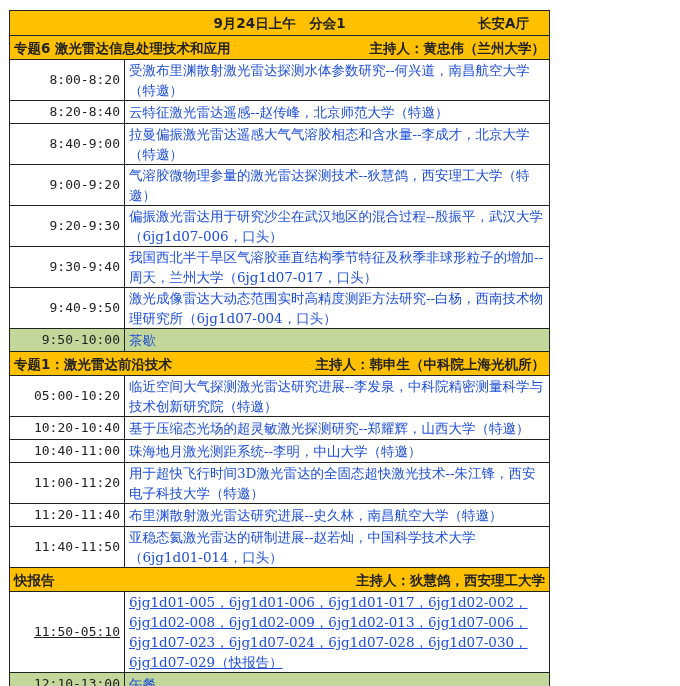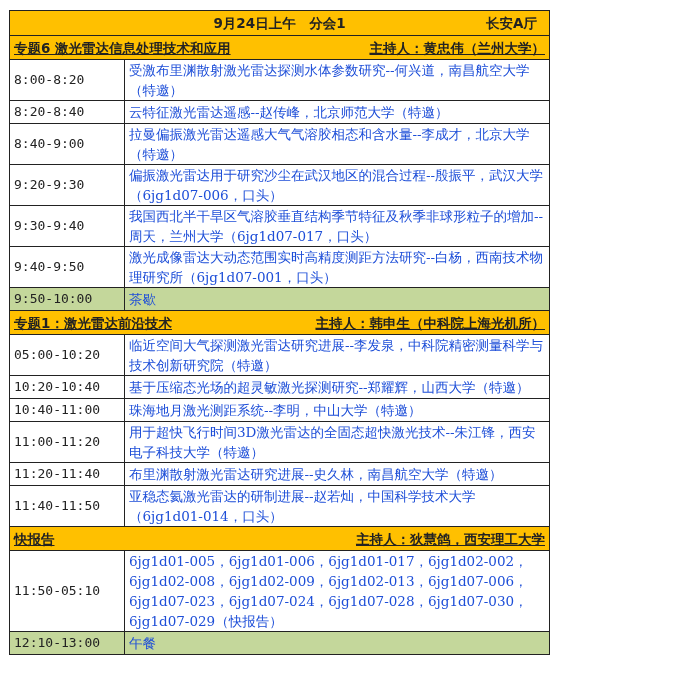--- a/index.html
+++ b/index.html
@@ -3,29 +3,29 @@
 <meta charset="utf-8">
 <style>
   html, body { margin: 0; padding: 0; background: #ffffff; }
   body { width: 680px; height: 686px; position: relative; font-family: "DejaVu Serif", "Liberation Serif", serif; color: #222; }
   table.sched {
     position: absolute; left: 9px; top: 10px;
     width: 541px; border-collapse: collapse; table-layout: fixed;
     font-size: 13.5px;
   }
   table.sched td { border: 1px solid #222; padding: 0 4px; vertical-align: middle; line-height: 20px; }
-  td.time { width: 106px; text-align: left; font-family: "DejaVu Sans Mono", "Liberation Mono", monospace; font-size: 13px; color: #222; }
+  td.time { width: 106px; text-align: right; font-family: "DejaVu Sans Mono", "Liberation Mono", monospace; font-size: 13px; color: #222; }
   td.content { color: #1d4ed8; }
   tr.day-header td { background: #FFC000; height: 24px; font-weight: bold; font-family: "DejaVu Sans", sans-serif; font-size: 13.5px; }
-  tr.day-header .day-room { position: absolute; right: 8px; }
+  tr.day-header .day-room { position: absolute; right: 16px; }
   tr.topic td { background: #FFC000; height: 23px; font-weight: bold; font-family: "DejaVu Sans", sans-serif; font-size: 13.5px; }
-  .topic-wrap { display: flex; justify-content: space-between; text-decoration: underline; }
+  .topic-wrap { display: flex; justify-content: space-between; }
   tr.row1 td { height: 22px; }
   tr.row2 td { height: 40px; }
-  tr.row3 td { height: 60px; }
+  tr.row3 td { height: 60px; text-decoration: underline; }
   tr.break td { background: #C4D79B; height: 22px; }
   .day-inner { position: relative; text-align: center; }
 </style>
 </head>
 <body>
 
 <table class="sched">
   <colgroup>
       <col style="width:115px">
       <col>
@@ -53,31 +53,35 @@
       <td class="content">受激布里渊散射激光雷达探测水体参数研究--何兴道，南昌航空大学（特邀）</td>
     </tr>
     <tr class="row1">
       <td class="time">8:20-8:40</td>
       <td class="content">云特征激光雷达遥感--赵传峰，北京师范大学（特邀）</td>
     </tr>
     <tr class="row1">
       <td class="time">8:40-9:00</td>
       <td class="content">拉曼偏振激光雷达遥感大气气溶胶相态和含水量--李成才，北京大学（特邀）</td>
     </tr>
+    <tr class="row1">
+      <td class="time">9:00-9:20</td>
+      <td class="content">气溶胶微物理参量的激光雷达探测技术--狄慧鸽，西安理工大学（特邀）</td>
+    </tr>
     <tr class="row2">
       <td class="time">9:20-9:30</td>
       <td class="content">偏振激光雷达用于研究沙尘在武汉地区的混合过程--殷振平，武汉大学（6jg1d07-006，口头）</td>
     </tr>
     <tr class="row2">
       <td class="time">9:30-9:40</td>
       <td class="content">我国西北半干旱区气溶胶垂直结构季节特征及秋季非球形粒子的增加--周天，兰州大学（6jg1d07-017，口头）</td>
     </tr>
     <tr class="row2">
       <td class="time">9:40-9:50</td>
-      <td class="content">激光成像雷达大动态范围实时高精度测距方法研究--白杨，西南技术物理研究所（6jg1d07-001，口头）</td>
+      <td class="content">激光成像雷达大动态范围实时高精度测距方法研究--白杨，西南技术物理研究所（6jg1d07-004，口头）</td>
     </tr>
 
     <tr class="break">
       <td class="time">9:50-10:00</td>
       <td class="content">茶歇</td>
     </tr>
 
     <tr class="topic">
       <td colspan="2">
           <div class="topic-wrap">

